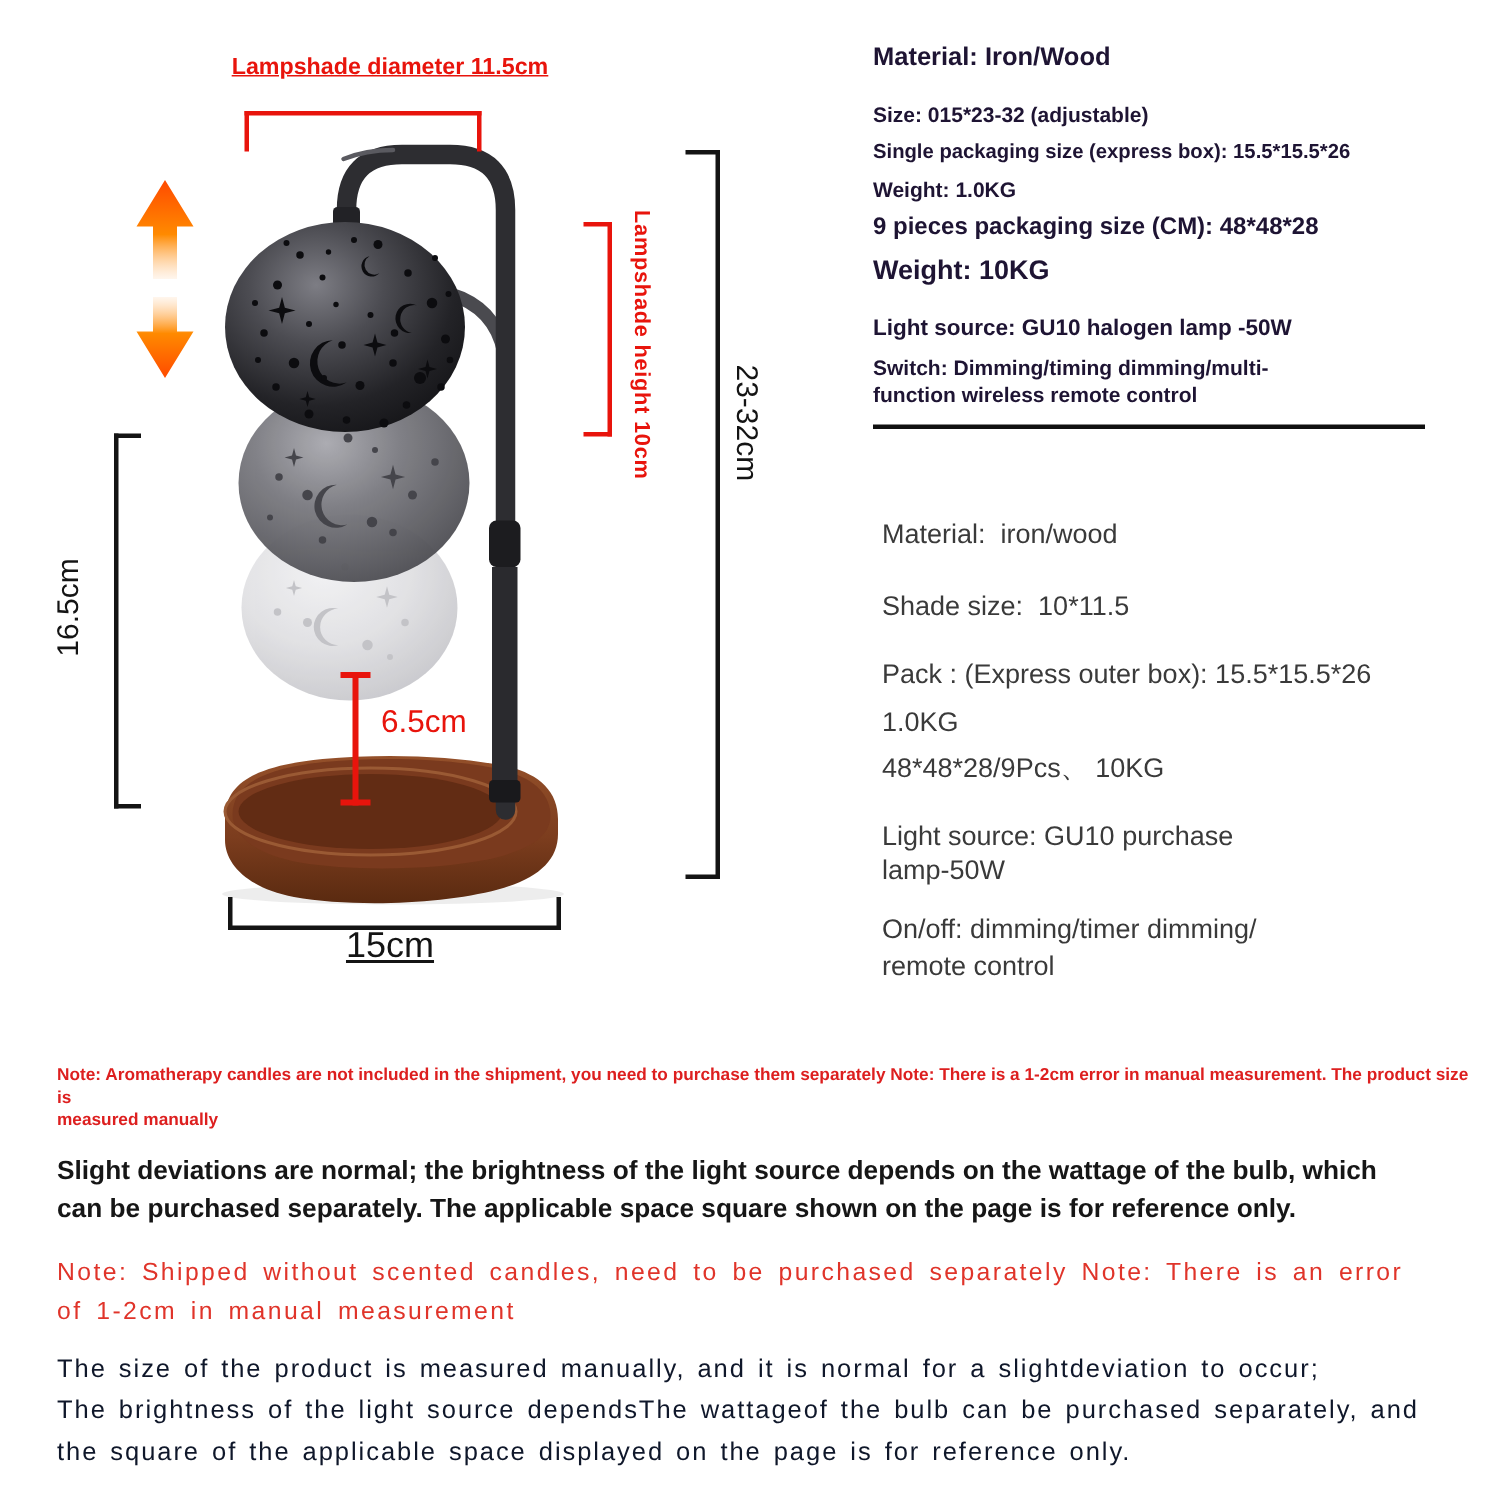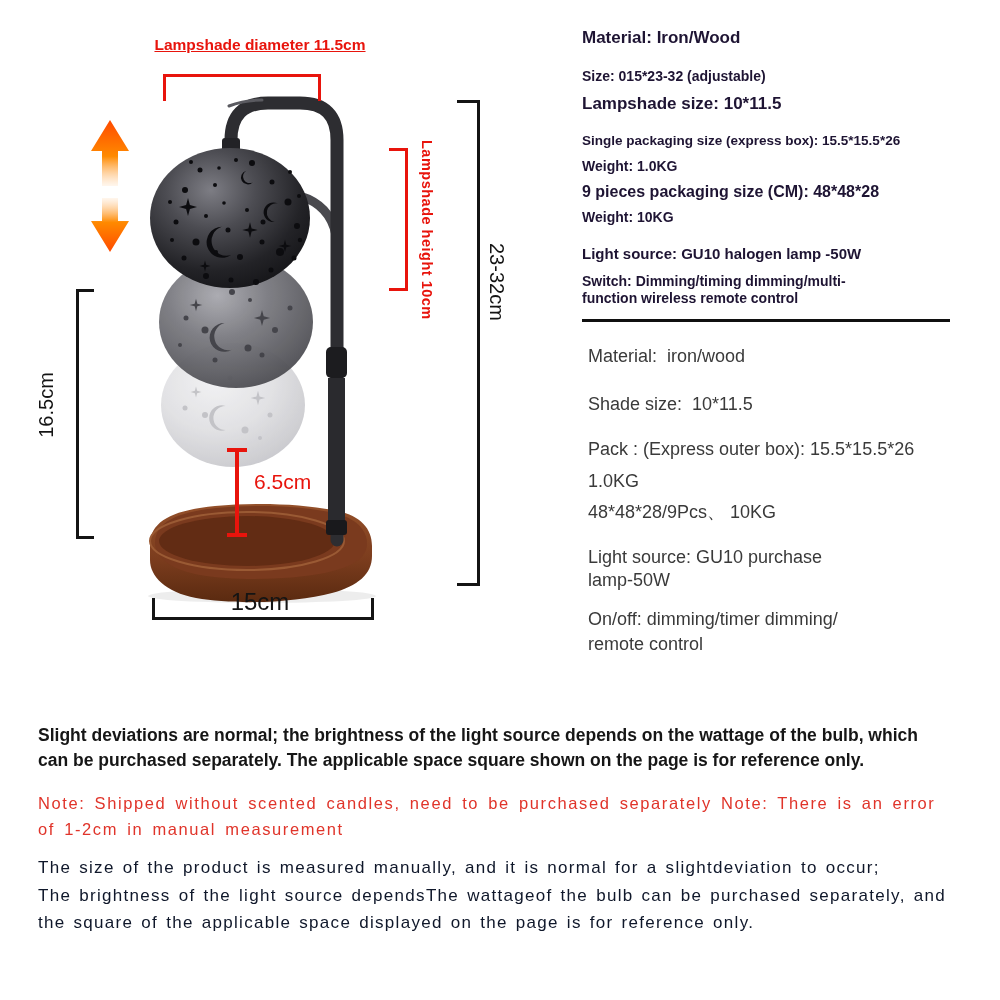--- a/index.html
+++ b/index.html
@@ -34,32 +34,32 @@
   .label-left{left:6px;top:393px;width:82px;height:24px;text-align:center;
     transform:rotate(-90deg);font-size:20px;color:#141414;}
 
   .cap-65-top{left:227px;top:448px;width:20px;height:4px;background:#e8140c;}
   .vline-65{left:235px;top:448px;width:4px;height:89px;background:#e8140c;}
   .cap-65-bot{left:227px;top:533px;width:20px;height:4px;background:#e8140c;}
   .label-65{left:254px;top:470px;font-size:21px;font-weight:500;color:#e8140c;}
 
   .bracket-bottom{left:152px;top:598px;width:216px;height:19px;
     border-bottom:3px solid #141414;border-left:3px solid #141414;border-right:3px solid #141414;}
-  .label-bottom{left:152px;top:588px;width:216px;text-align:center;font-size:24px;color:#141414;}
+  .label-bottom{left:152px;top:617px;width:216px;text-align:center;font-size:24px;color:#141414;text-decoration:underline;}
 
   
   #specs{left:582px;top:27px;width:378px;color:#1e1433;}
   #specs .r{font-weight:bold;line-height:1.25;}
   .r-material{font-size:17px;margin-bottom:20px;}
   .r-size{font-size:14px;margin-bottom:7px;}
   .r-shadesize{font-size:17px;margin-bottom:19px;}
   .r-singlepack{font-size:13.5px;margin-bottom:8px;}
   .r-weight1{font-size:14px;margin-bottom:7px;}
   .r-ninepack{font-size:16px;margin-bottom:7px;}
-  .r-weight9{font-size:14px;margin-bottom:18px;}
+  .r-weight9{font-size:18px;margin-bottom:18px;}
   .r-light{font-size:15px;margin-bottom:9px;}
   .r-switch{font-size:14px;line-height:1.3;}
   .divider{margin-top:11px;width:368px;height:3px;background:#101010;}
 
   #specs2{left:588px;top:345px;width:372px;color:#3a3a3a;line-height:1.25;}
   #specs2 .r2{font-size:18px;font-weight:400;}
   .b-material{margin-bottom:25px;}
   .b-size{margin-bottom:12px;}
   .b-shadesize{margin-bottom:23px;}
   .b-pack{margin-bottom:9px;}
@@ -244,21 +244,20 @@
   <div class="abs cap-65-bot"></div>
   <div class="abs label-65">6.5cm</div>
 
   <div class="abs bracket-bottom"></div>
   <div class="abs label-bottom">15cm</div>
 </div>
 
 <div id="specs" class="abs">
   <div class="r r-material">Material: Iron/Wood</div>
   <div class="r r-size">Size: 015*23-32 (adjustable)</div>
-  <div class="r r-shadesize">Lampshade size: 10*11.5</div>
   <div class="r r-singlepack">Single packaging size (express box): 15.5*15.5*26</div>
   <div class="r r-weight1">Weight: 1.0KG</div>
   <div class="r r-ninepack">9 pieces packaging size (CM): 48*48*28</div>
   <div class="r r-weight9">Weight: 10KG</div>
   <div class="r r-light">Light source: GU10 halogen lamp -50W</div>
   <div class="r r-switch ml">Switch: Dimming/timing dimming/multi-
 function wireless remote control</div>
   <div class="divider"></div>
 </div>
 
@@ -268,20 +267,22 @@
   <div class="r2 b-pack ml">Pack : (Express outer box): 15.5*15.5*26</div>
   <div class="r2 b-packw ml">1.0KG</div>
   <div class="r2 b-pack9 ml">48*48*28/9Pcs、 10KG</div>
   <div class="r2 b-light ml">Light source: GU10 purchase
 lamp-50W</div>
   <div class="r2 b-onoff ml">On/off: dimming/timer dimming/
 remote control</div>
 </div>
 
 <div id="notes" class="abs">
+  <div class="note-small-red ml">Note: Aromatherapy candles are not included in the shipment, you need to purchase them separately Note: There is a 1-2cm error in manual measurement. The product size is
+measured manually</div>
   <div class="note-bold ml">Slight deviations are normal; the brightness of the light source depends on the wattage of the bulb, which
 can be purchased separately. The applicable space square shown on the page is for reference only.</div>
   <div class="note-red ml">Note: Shipped without scented candles, need to be purchased separately Note: There is an error
 of 1-2cm in manual measurement</div>
   <div class="note-gray ml">The size of the product is measured manually, and it is normal for a slightdeviation to occur;
 The brightness of the light source dependsThe wattageof the bulb can be purchased separately, and
 the square of the applicable space displayed on the page is for reference only.</div>
 </div>
 
 </body></html>

